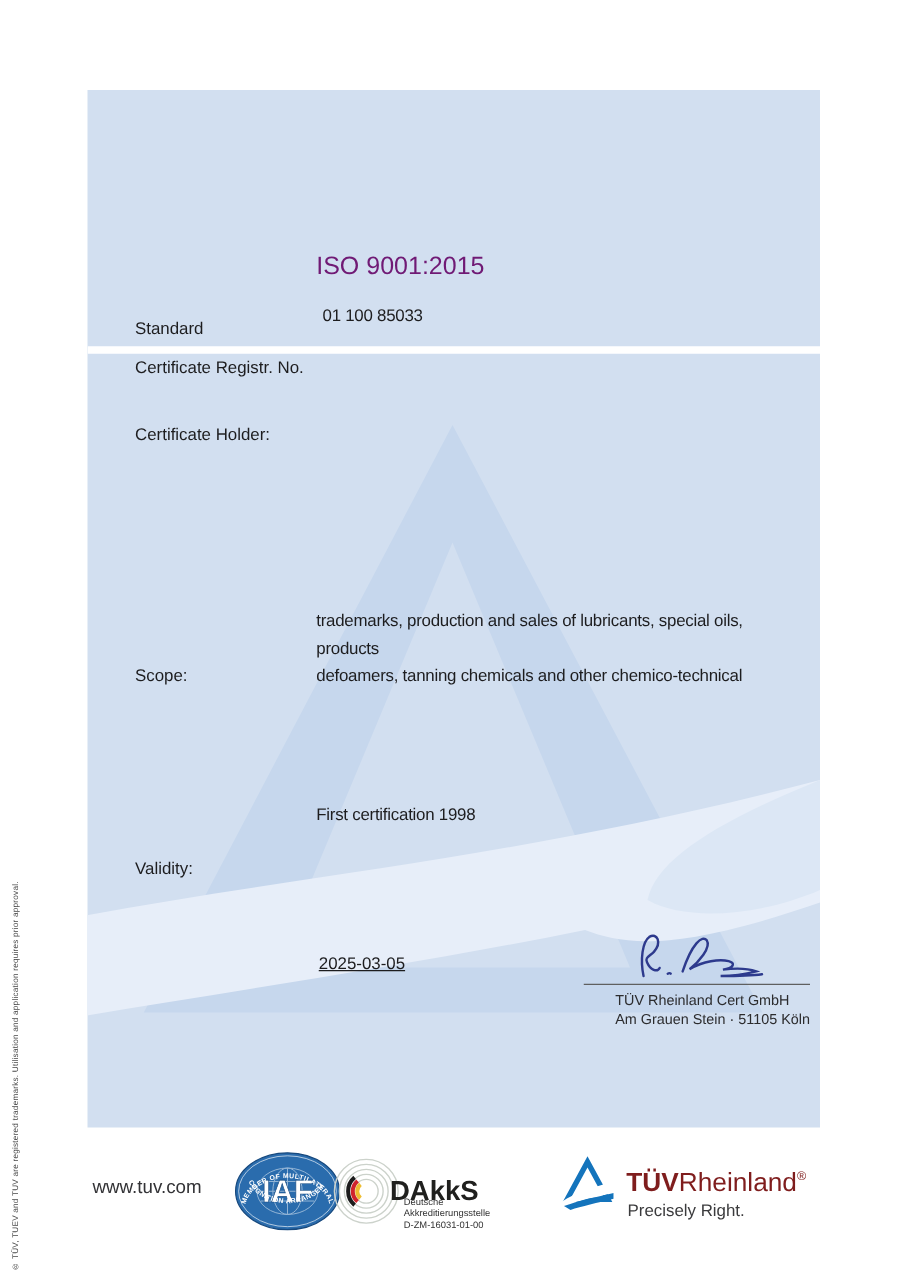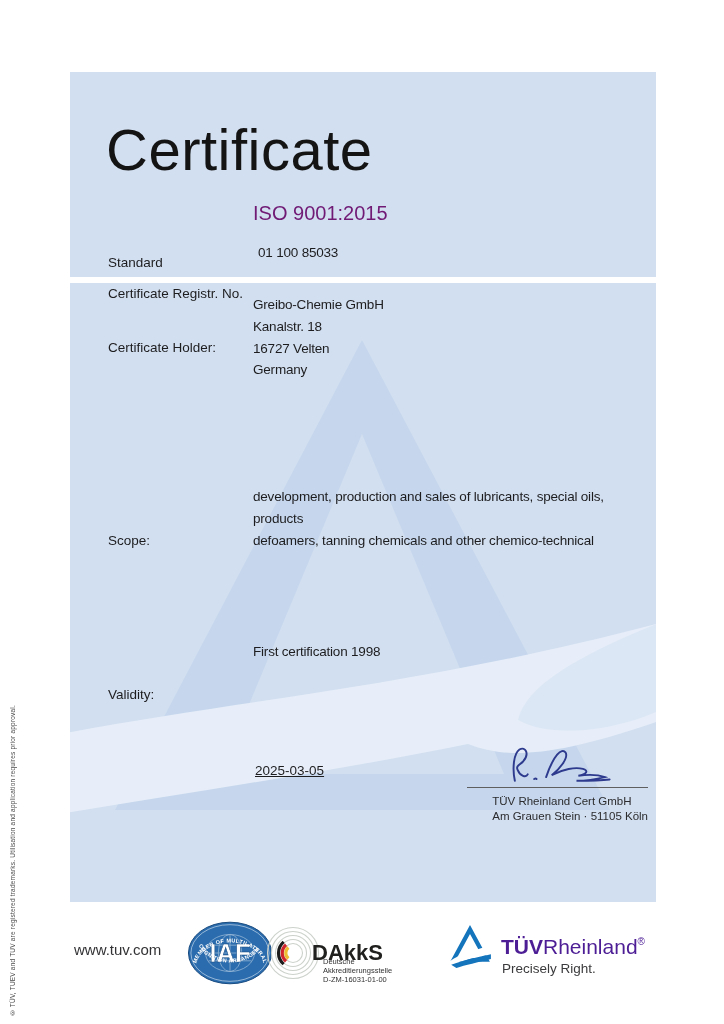--- a/index.html
+++ b/index.html
@@ -62,60 +62,53 @@
     position:absolute; right:8px; top:722px;
     text-align:left; font-size:11.5px; line-height:14.5px; color:#2c2c2e;
   }
   
   .tuv-url { position:absolute; left:74px; top:941px; font-size:15px; color:#333336; }
   .iaf-svg { position:absolute; left:187px; top:920px; width:86px; height:66px; }
   .dakks-svg { position:absolute; left:256px; top:919px; width:162px; height:74px; }
   .tuvlogo-svg { position:absolute; left:449px; top:924px; width:42px; height:46px; }
   .brand {
     position:absolute; left:501px; top:935px;
-    font-size:21px; color:#4c1d95; white-space:nowrap;
+    font-size:21px; color:#7f1d1d; white-space:nowrap;
   }
   .brand .bold { font-weight:bold; }
   .brand sup { font-size:10px; vertical-align:9px; }
   .tagline { position:absolute; left:502px; top:961px; font-size:13.5px; color:#3b3b3d; }
 </style>
 </head>
 <body>
 
 <div class="side-note">® TÜV, TUEV and TUV are registered trademarks. Utilisation and application requires prior approval.</div>
 
 <div class="panel">
 
   <svg class="watermark" viewBox="0 0 586 830" aria-hidden="true">
     <path d="M292 268 L45 738 L540 738 Z M292 362 L434 702 L150 702 Z" fill="#c6d7ed" fill-rule="evenodd"></path>
     <path d="M-10 662 C 170 628, 350 614, 586 552 L586 650 C 470 690, 430 684, 398 672 C 260 700, 120 720, -10 742 Z" fill="#e7eef9"></path>
     <path d="M586 552 C 505 585, 455 615, 448 648 C 480 666, 540 660, 586 640 Z" fill="#dce7f5"></path>
   </svg>
 
-  <div class="title">Certificate</div>
 
   <div class="lbl" style="top:139px">Standard</div>
   <div class="iso-val">ISO 9001:2015</div>
 
   <div class="lbl" style="top:170px">Certificate Registr. No.</div>
   <div class="val" style="left:188px; top:170px">01 100 85033</div>
 
   <div class="divider"></div>
 
   <div class="lbl" style="top:224px">Certificate Holder:</div>
-  <div class="val" style="top:222px">
-    <div>Greibo-Chemie GmbH</div>
-    <div>Kanalstr. 18</div>
-    <div>16727 Velten</div>
-    <div>Germany</div>
-  </div>
 
   <div class="lbl" style="top:417px">Scope:</div>
   <div class="val" style="top:414px">
-    <div>development, production and sales of lubricants, special oils,</div>
+    <div>trademarks, production and sales of lubricants, special oils,</div>
     <div>products</div>
     <div>defoamers, tanning chemicals and other chemico-technical</div>
   </div>
 
 
   <div class="lbl" style="top:571px">Validity:</div>
   <div class="val" style="top:569px">
     <div>First certification 1998</div>
   </div>
 

